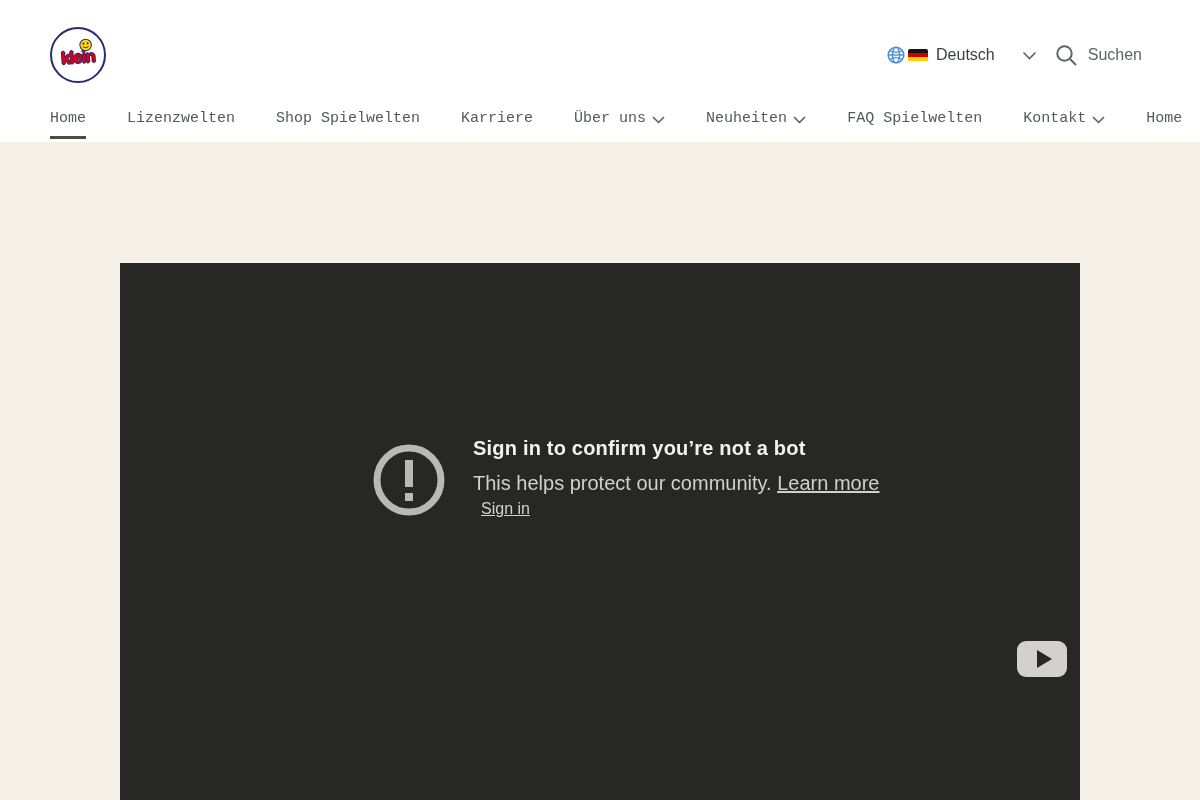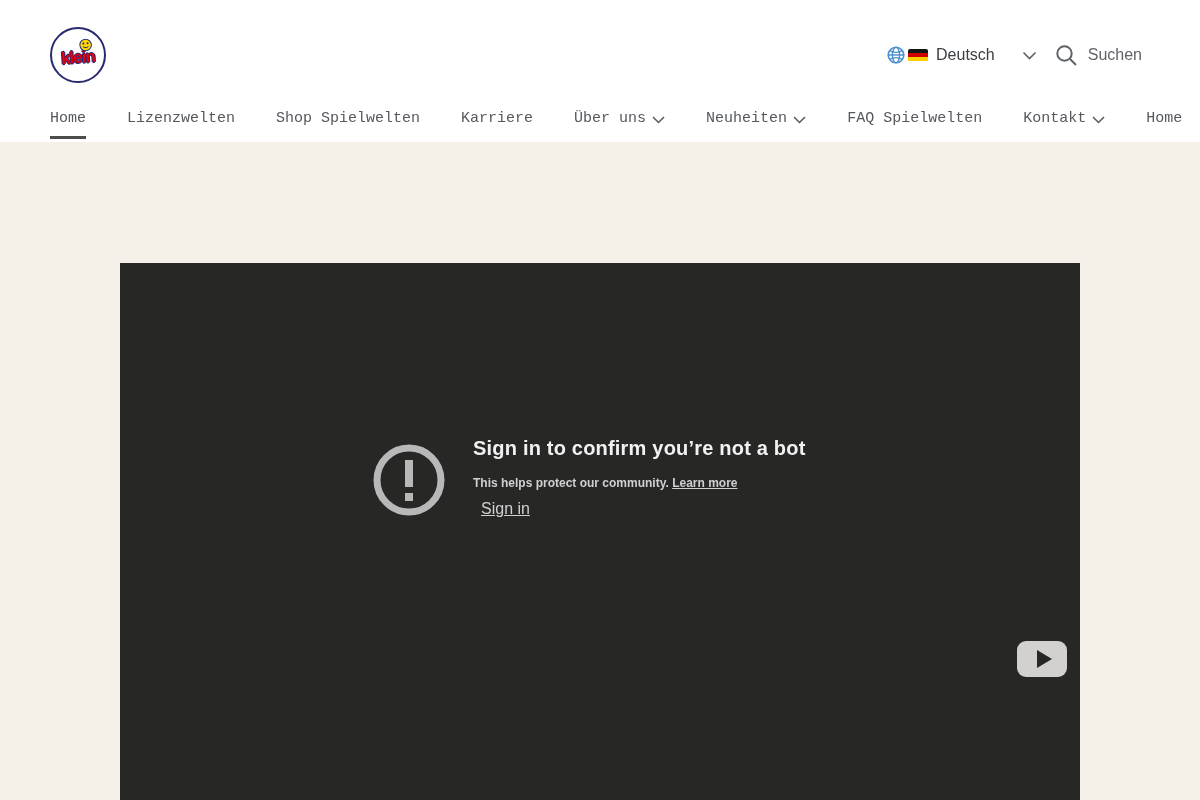--- a/index.html
+++ b/index.html
@@ -66,21 +66,21 @@
   .video-player {
     position:absolute; left:120px; top:263px;
     width:960px; height:556px; background:#272726;
   }
   .error-icon { position:absolute; left:252px; top:180px; width:74px; height:74px; }
   .video-msg { position:absolute; left:353px; top:172px; width:420px; }
   .video-title {
     font-size:20px; font-weight:bold; color:#f1f1f1; line-height:26px;
     margin-bottom:10px; letter-spacing:0.2px;
   }
-  .video-desc { font-size:12px; color:#d0d0d0; line-height:25px;font-weight:bold; }
+  .video-desc { font-size:20px; color:#d0d0d0; line-height:25px; }
   .video-link { color:#d0d0d0; text-decoration:underline; cursor:pointer; }
   .signin-line { font-size:16px; line-height:25px;margin-left:8px; }
 
   .play-button {
     position:absolute; left:897px; top:378px;
     width:50px; height:36px; border-radius:9px;
     background:#d2d1cf; display:flex; align-items:center; justify-content:center;
     cursor:pointer;
   }
   .play-triangle {

